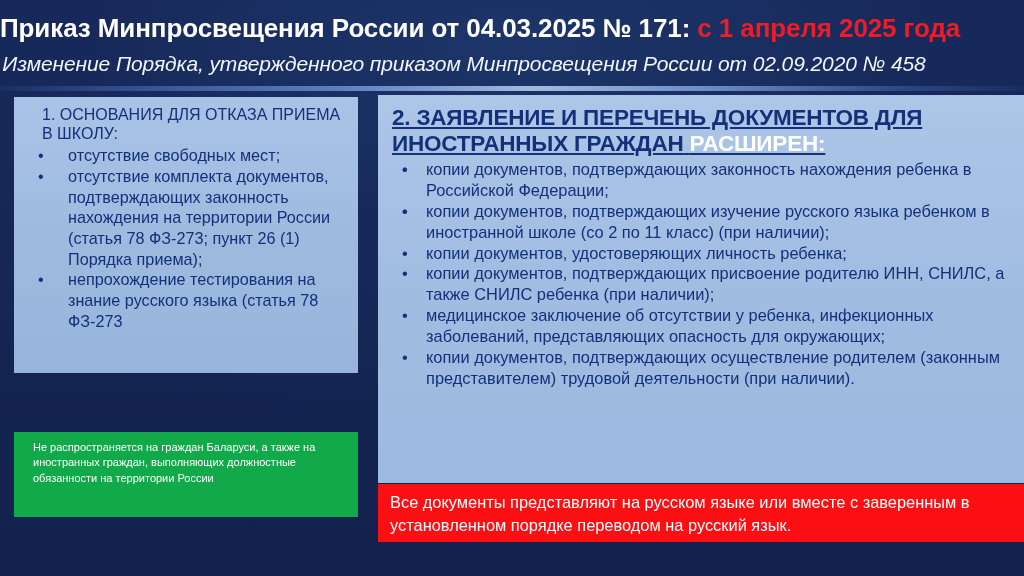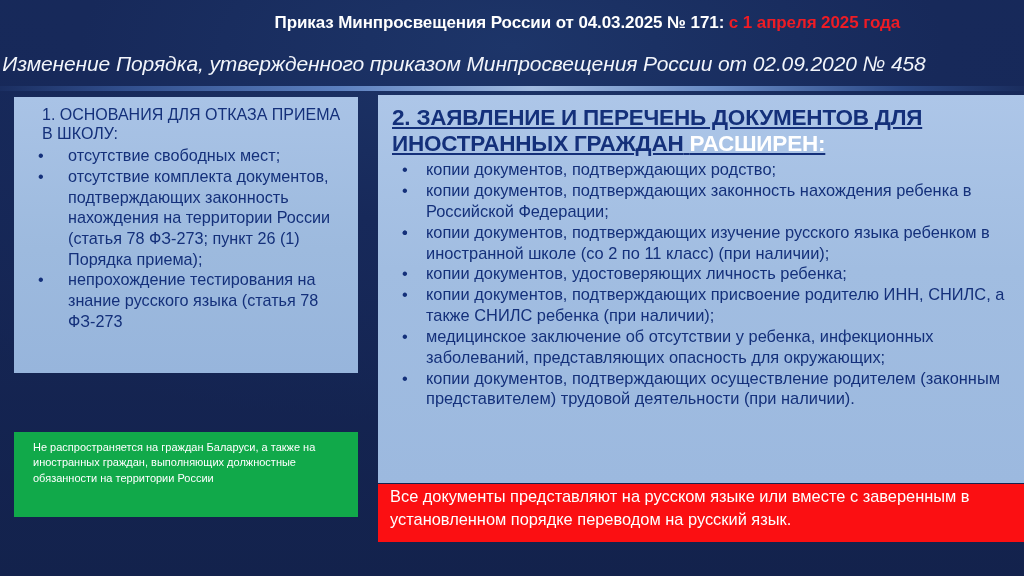--- a/index.html
+++ b/index.html
@@ -24,22 +24,22 @@
   .header {
     position: absolute;
     left: 0; top: 0;
     width: 1024px;
     height: 88px;
   }
   .title {
     position: absolute;
     left: 0; top: 13px;
     width: 900px;
-    text-align: right;
-    font-size: 17px;
+    text-align: left;
+    font-size: 26px;
     font-weight: bold;
     color: #ffffff;
     letter-spacing: -0.1px;
     white-space: nowrap;
   }
   .title .accent { color: #ee1c25; }
   .subtitle {
     position: absolute;
     left: 0; top: 52px;
     width: 928px;
@@ -150,21 +150,21 @@
     position: absolute;
     left: 378px;
     top: 484px;
     width: 646px;
     height: 58px;
     box-sizing: border-box;
     background: #fb0f12;
     color: #ffffff;
     font-size: 16.4px;
     line-height: 1.42;
-    padding: 1px 12px 5px 12px;
+    padding: 7px 12px 5px 12px;
   }
 </style>
 </head>
 <body>
 
 <div class="slide">
 
   <div class="header">
     <div class="title">
       <span>Приказ Минпросвещения России от 04.03.2025 № 171:</span><span> </span><span class="accent">с 1 апреля 2025 года</span>
@@ -191,21 +191,20 @@
     </ul>
   </div>
 
   <div class="panel panel-right">
     <div class="h-right">
       <span>2. ЗАЯВЛЕНИЕ И ПЕРЕЧЕНЬ ДОКУМЕНТОВ ДЛЯ ИНОСТРАННЫХ ГРАЖДАН</span><span> </span><span class="hl">РАСШИРЕН:</span>
     </div>
     <ul class="bullets">
       <li>
         <span class="dot">•</span>
-        <span>копии документов, подтверждающих родство;</span>
       </li>
       <li>
         <span class="dot">•</span>
         <span>копии документов, подтверждающих законность нахождения ребенка в Российской Федерации;</span>
       </li>
       <li>
         <span class="dot">•</span>
       </li>
       <li>
         <span class="dot">•</span>

